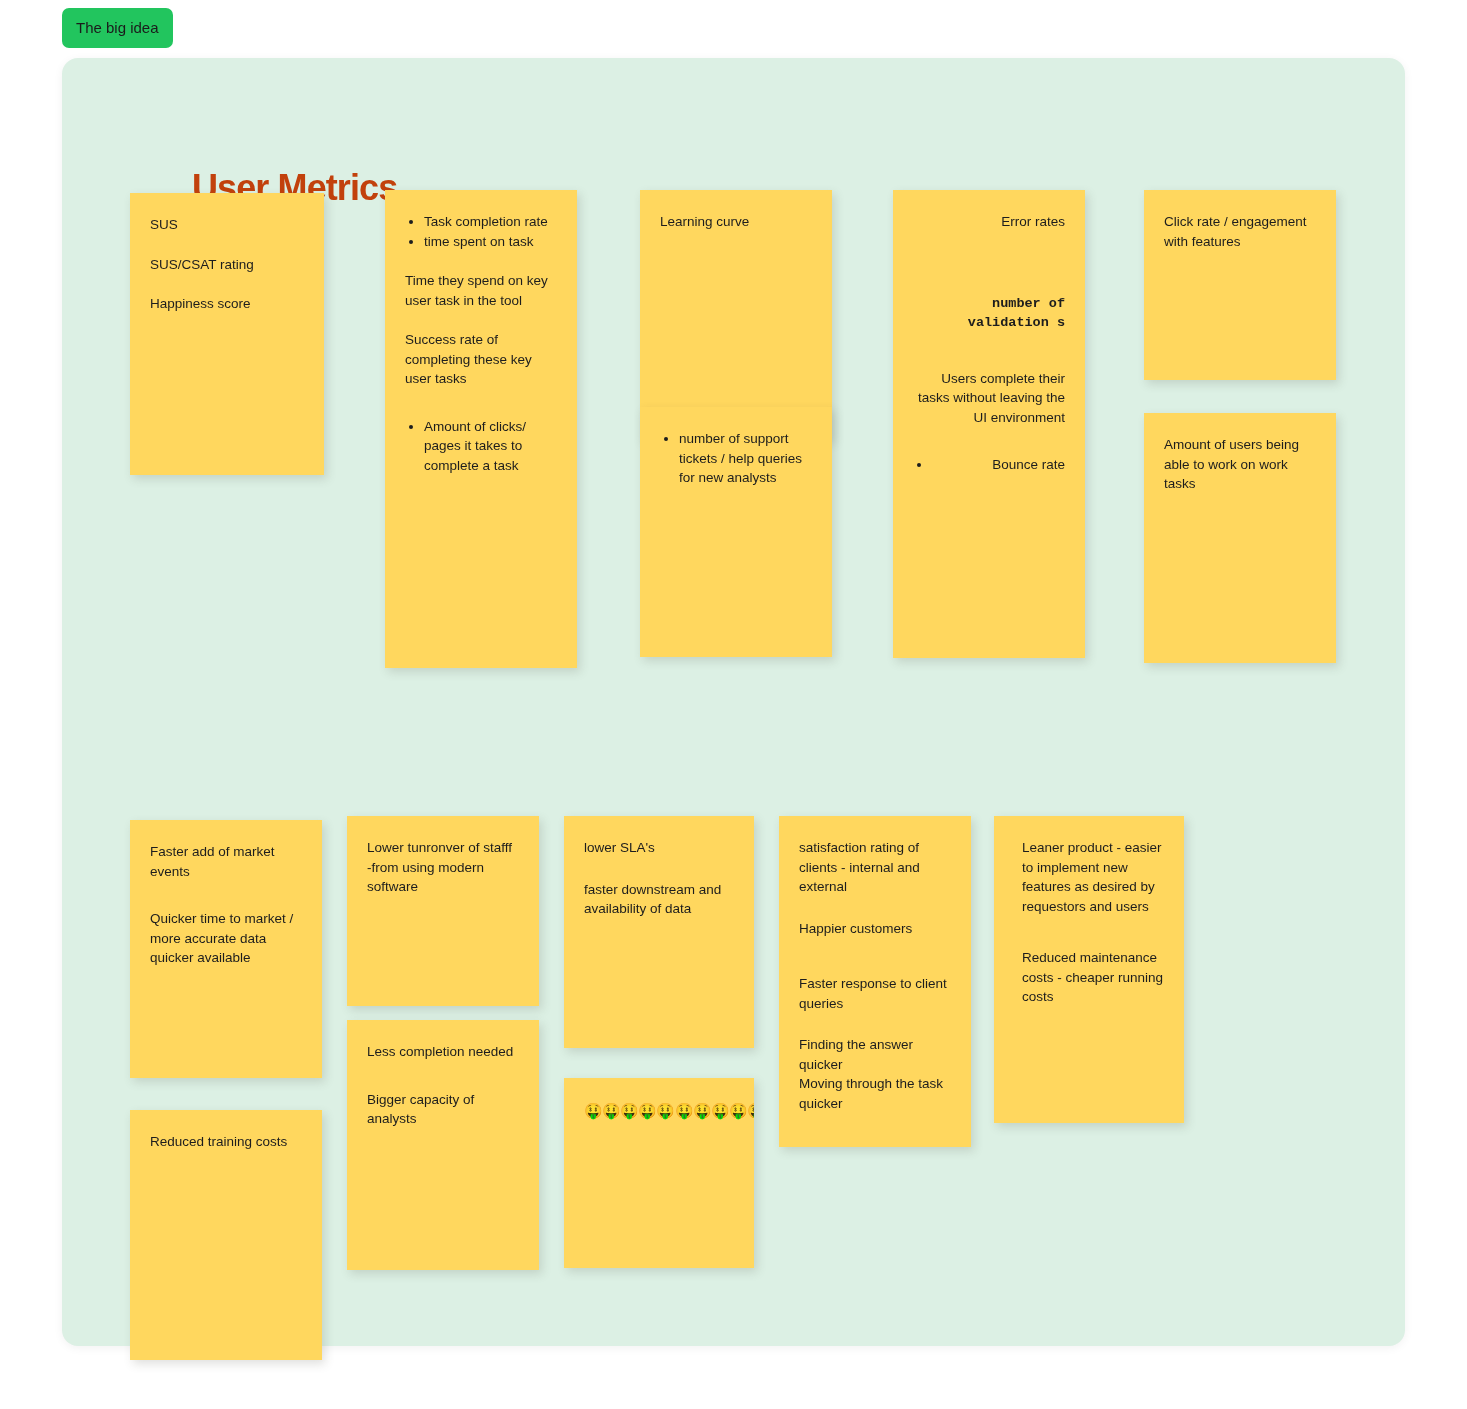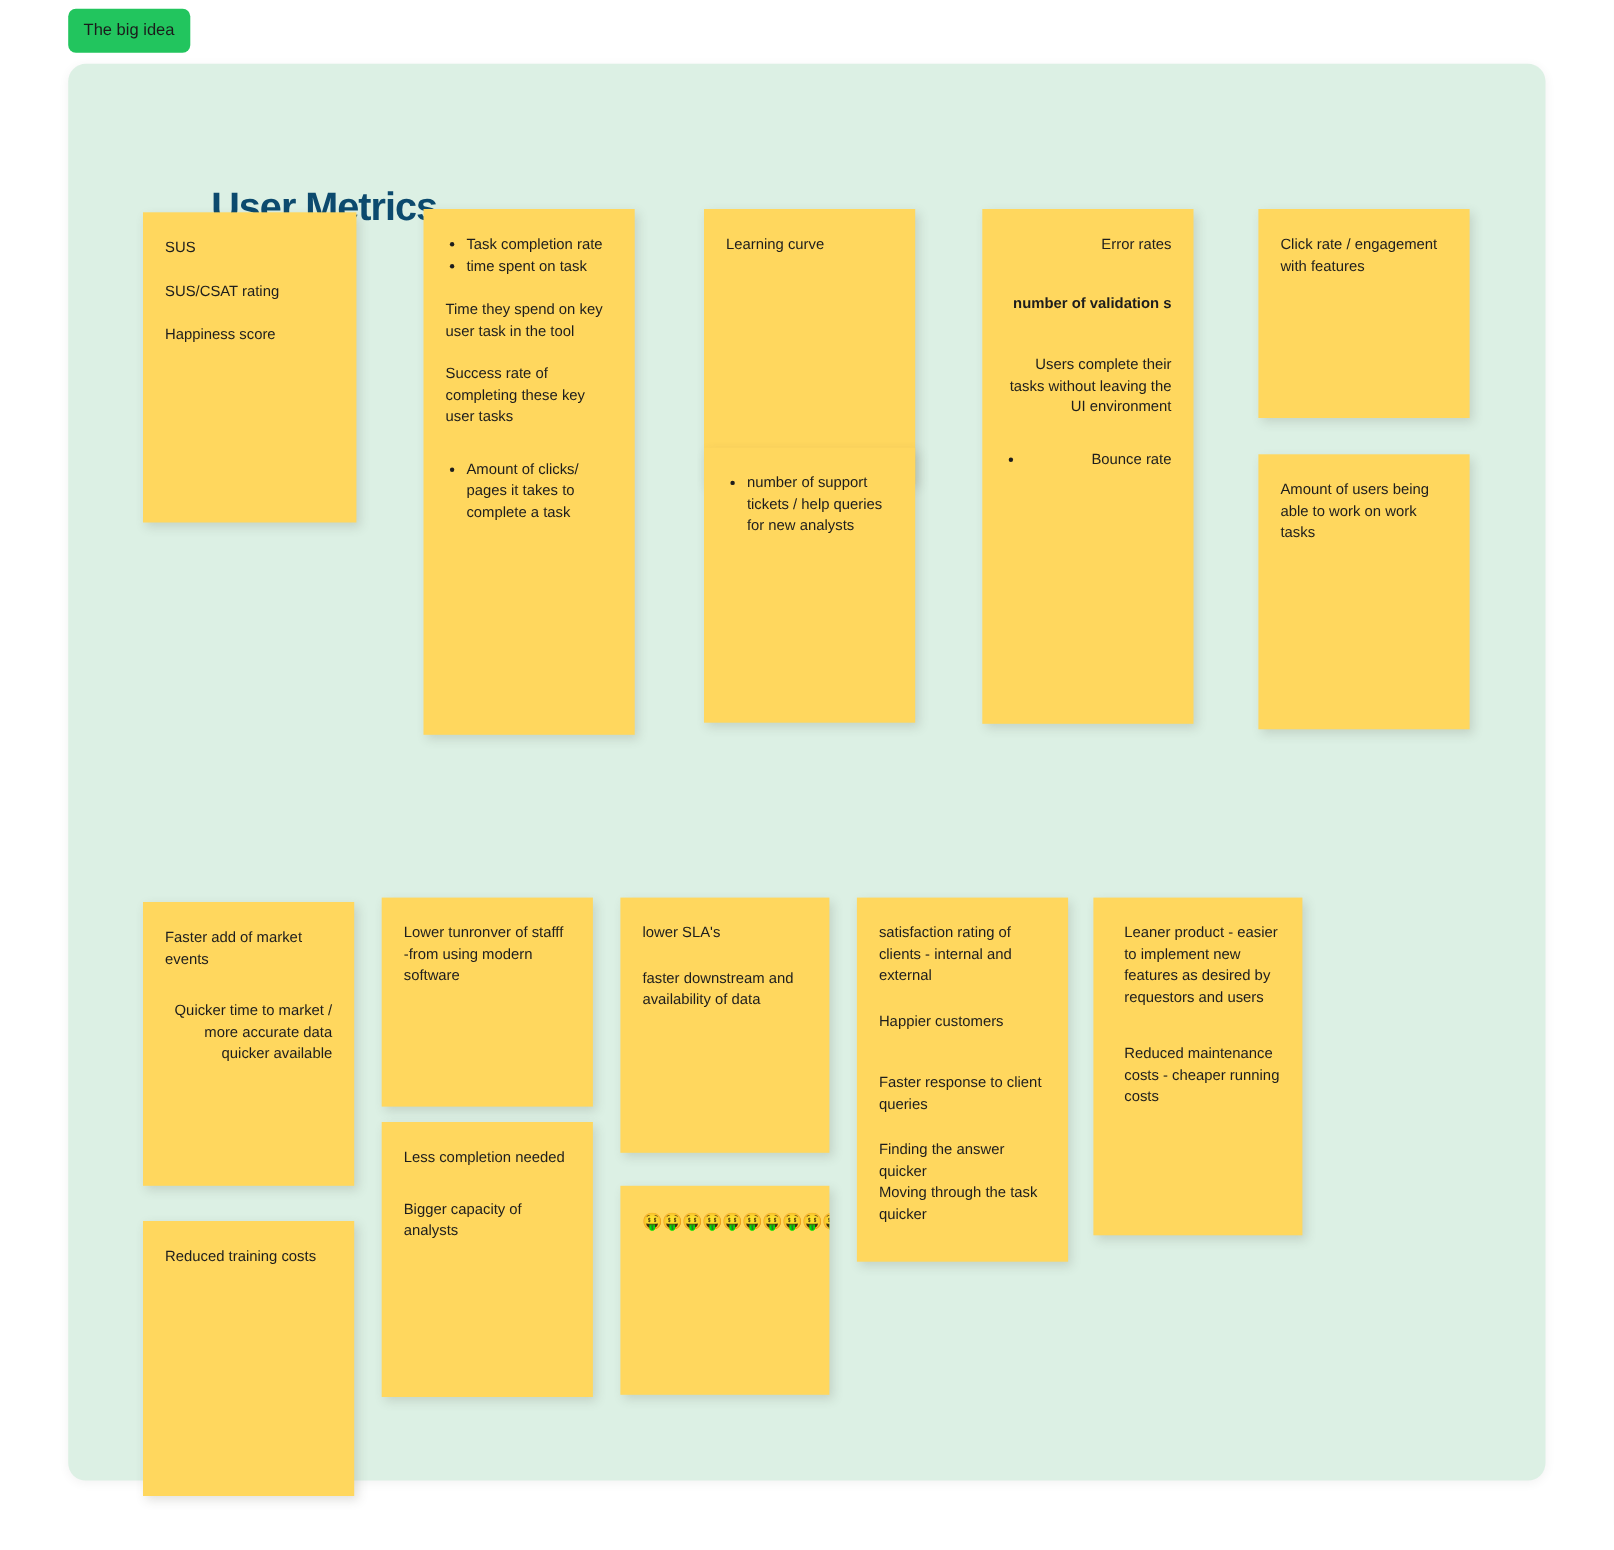--- a/index.html
+++ b/index.html
@@ -42,21 +42,21 @@
     top: 58px;
     width: 1343px;
     height: 1288px;
     background: #dcf0e4;
     border-radius: 16px;
     box-shadow: 0 2px 10px rgba(0,0,0,0.055);
   }
 
   .section-title {
     position: absolute;
-    color: #0c4a6e;
+    color: #c2410c;
     font-weight: bold;
     letter-spacing: -0.9px;
     line-height: 1;
     white-space: nowrap;
   }
   .section-title.user      { left: 130px; top: 112px; font-size: 36px; }
   .section-title.business  { left: 130px; top: 736px; font-size: 36px; }
 
   
   .note {
@@ -124,39 +124,39 @@
     </div>
 
     <div class="note" style="left:578px; top:349px; width:192px; height:250px;">
       <ul>
         <li>number of support tickets / help queries for new analysts</li>
       </ul>
     </div>
 
     <div class="note" style="left:831px; top:132px; width:192px; height:468px;text-align:right;">
       <p>Error rates</p>
-      <p class="bold" style="margin-top:34px;">number of  validation s</p>
+      <p class="bold" style="margin-top:62px;font-family:Liberation Mono, monospace;">number of  validation s</p>
       <p style="margin-top:36px;">Users complete their tasks without leaving the UI environment</p>
       <ul style="margin-top:28px;">
         <li>Bounce rate</li>
       </ul>
     </div>
 
     <div class="note" style="left:1082px; top:132px; width:192px; height:190px;">
       <p>Click rate / engagement with features</p>
     </div>
 
     <div class="note" style="left:1082px; top:355px; width:192px; height:250px;">
       <p>Amount of users being able to work on work tasks</p>
     </div>
 
 
     <div class="note" style="left:68px; top:762px; width:192px; height:258px;">
       <p>Faster add of market events</p>
-      <p style="margin-top:28px;text-align:right;">Quicker time to market / more accurate data quicker available</p>
+      <p style="margin-top:28px;">Quicker time to market / more accurate data quicker available</p>
     </div>
 
     <div class="note" style="left:68px; top:1052px; width:192px; height:250px;">
       <p>Reduced training costs</p>
     </div>
 
     <div class="note" style="left:285px; top:758px; width:192px; height:190px;">
       <p>Lower tunronver of stafff -from using modern software</p>
     </div>
 

